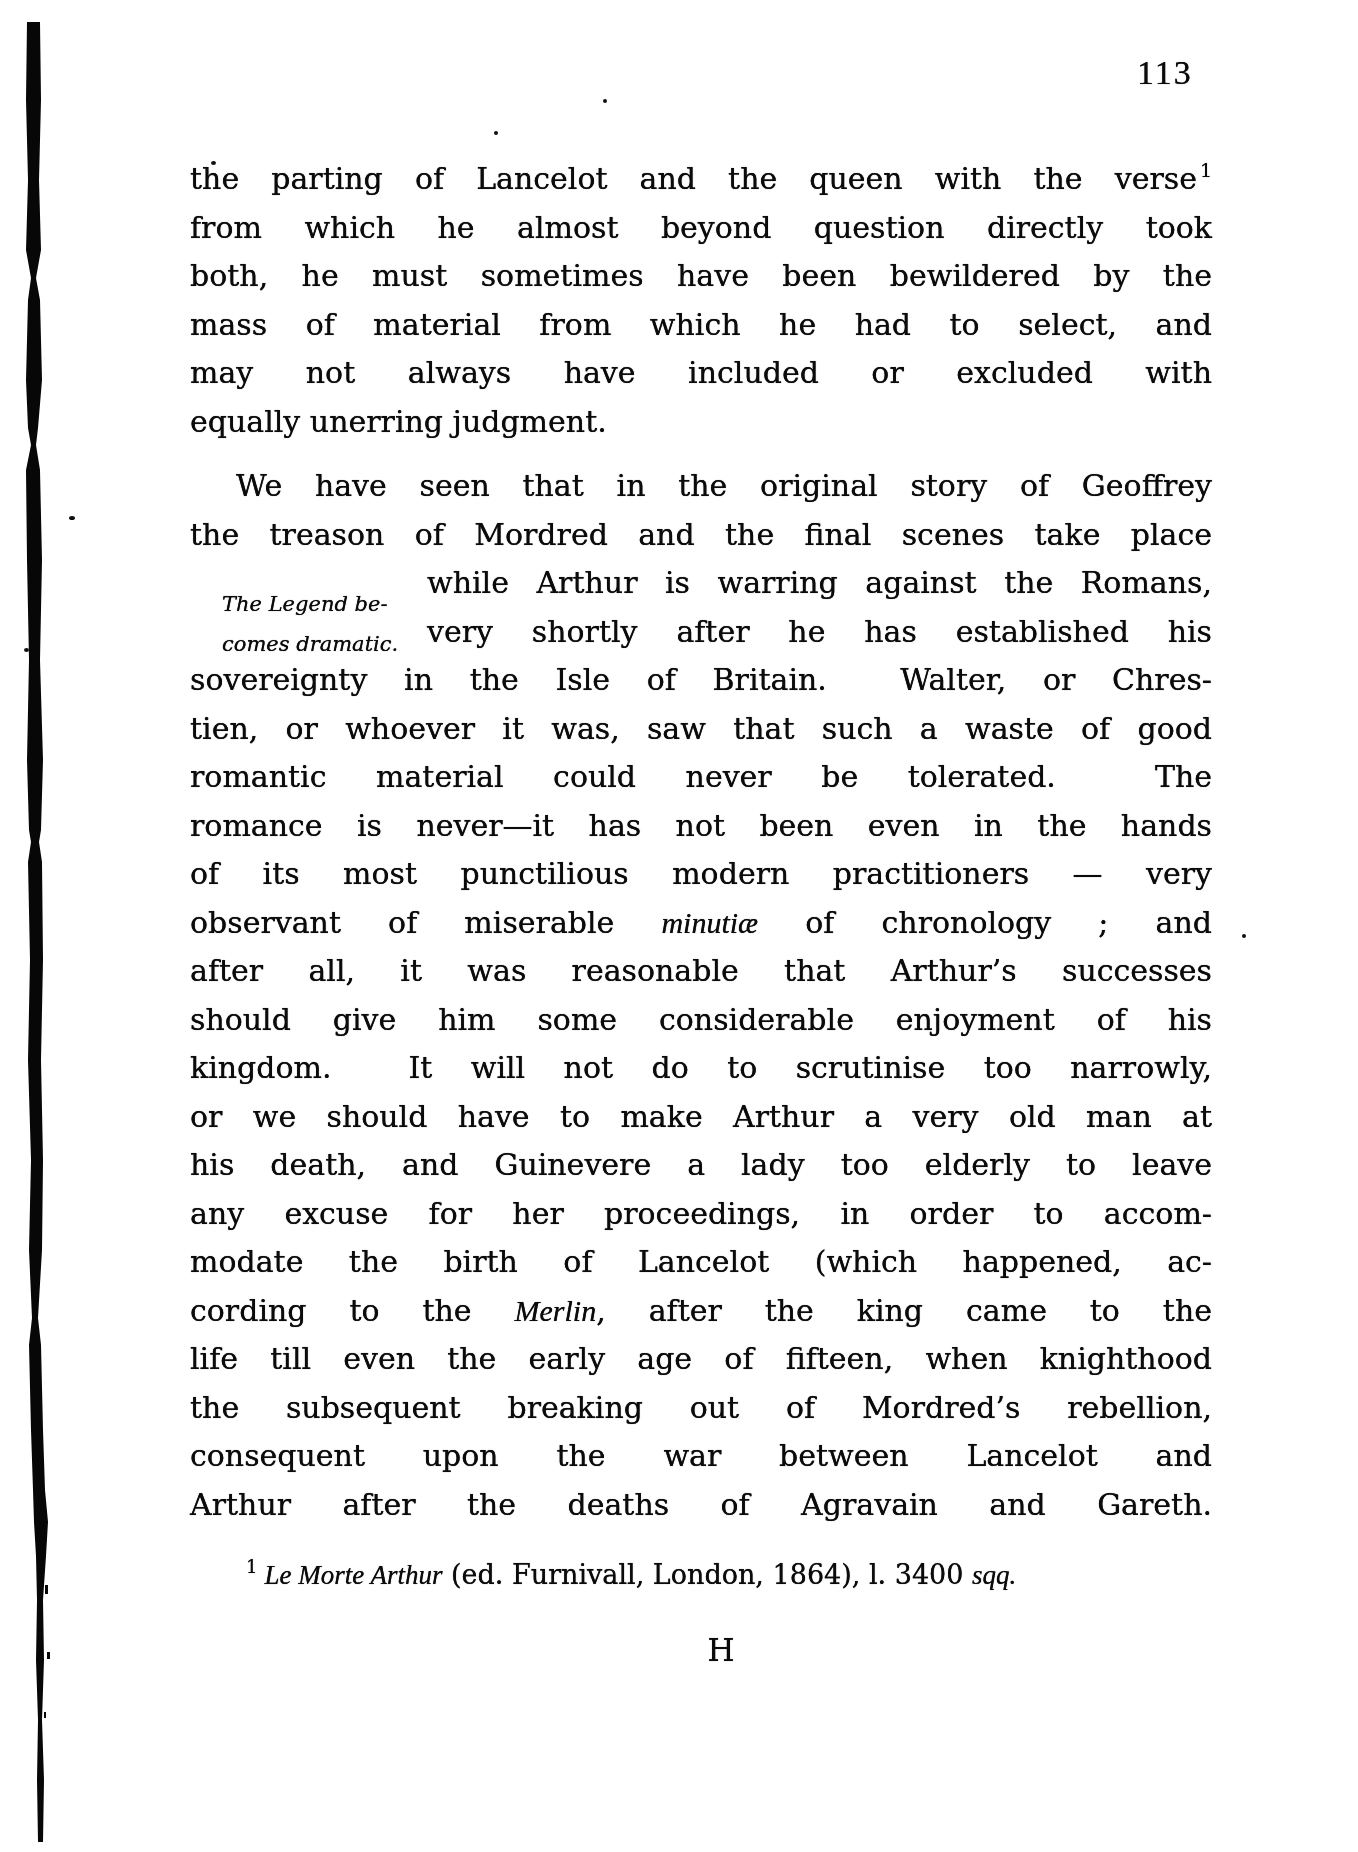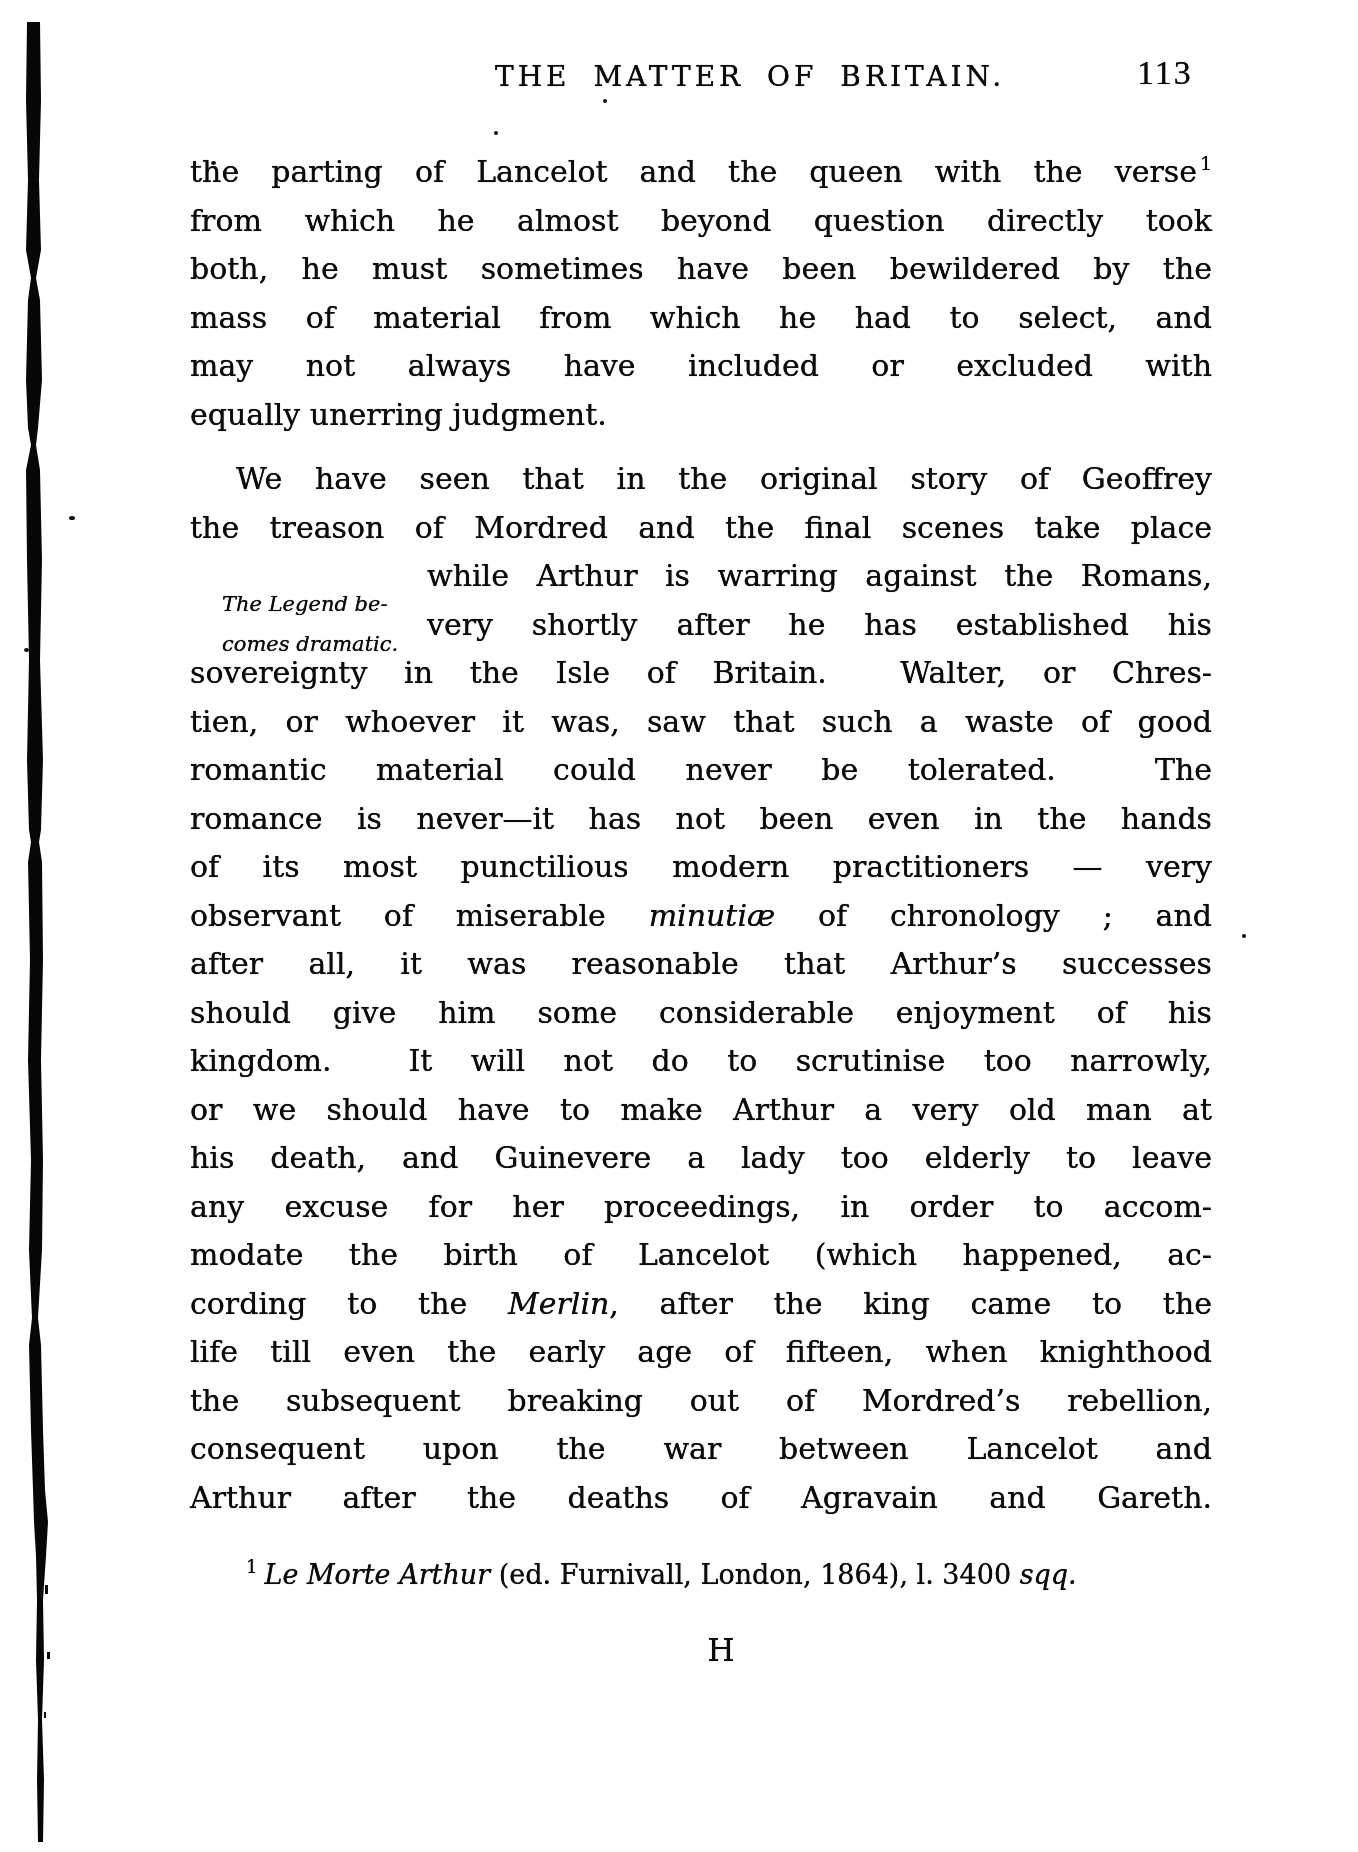--- a/index.html
+++ b/index.html
@@ -10,33 +10,33 @@
   .ink{text-shadow:0 0 .7px currentColor;}
   
   .running-title{
     position:absolute;top:60px;left:495px;width:440px;
     font-size:28px;letter-spacing:4px;word-spacing:10px;white-space:nowrap;
     text-align:center;
   }
   .page-number{position:absolute;top:54px;left:1137px;font-size:34px;letter-spacing:2px;font-family:Liberation Serif, serif;}
   
   .textblock{position:absolute;left:190px;top:150px;width:1022px;font-size:30px;}
-  .line{height:48.5px;line-height:44px;text-align:justify;text-align-last:justify;white-space:normal;}
+  .line{height:48.5px;line-height:57px;text-align:justify;text-align-last:justify;white-space:normal;}
   .line.short{text-align-last:left;}
   .line.indent{padding-left:46px;}
   .line.note-clear{padding-left:237px;}
   .para{position:relative;}
   .p2{margin-top:16px;}
   .margin-note{
     position:absolute;left:32px;top:127px;width:205px;
     font-style:italic;font-size:21px;line-height:40px;
   }
   .margin-note .mline{text-align:left;}
   .ref{font-size:19px;position:relative;top:-12px;margin-left:3px;}
-  .em-it{font-style:italic;}
+  .em-it{font-style:italic;font-family:Liberation Serif, serif;}
   
   .footnote{
     margin-top:28px;padding-left:56px;font-size:27px;height:46px;line-height:46px;
     text-align:left;text-align-last:left;
   }
   .fn-marker{font-size:18px;position:relative;top:-11px;margin-right:7px;}
   
   .signature{margin-top:30px;height:44px;line-height:44px;font-size:31px;
     text-align:center;text-align-last:center;transform:translateX(20px);}
   
@@ -69,21 +69,20 @@
     <rect x="44" y="1712" width="2" height="6" fill="#070707"></rect>
   </svg>
 
   <div class="speck s1"></div>
   <div class="speck s2"></div>
   <div class="speck s3"></div>
   <div class="speck s4"></div>
   <div class="speck s5"></div>
   <div class="speck s6"></div>
 
-  <div class="running-title ink">THE MATTER OF BRITAIN.</div>
   <div class="page-number ink">113</div>
 
   <div class="textblock ink">
 
     <div class="para p1">
       <div class="line"><span>the parting of Lancelot and the queen with the verse</span><span class="ref">1</span></div>
       <div class="line">from which he almost beyond question directly took</div>
       <div class="line">both, he must sometimes have been bewildered by the</div>
       <div class="line">mass of material from which he had to select, and</div>
       <div class="line">may not always have included or excluded with</div>

